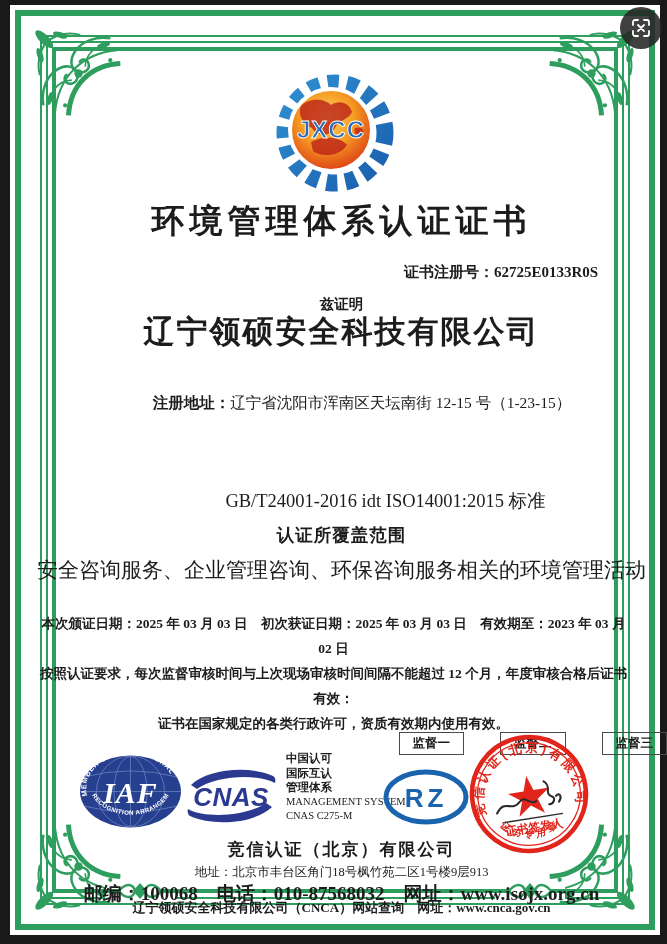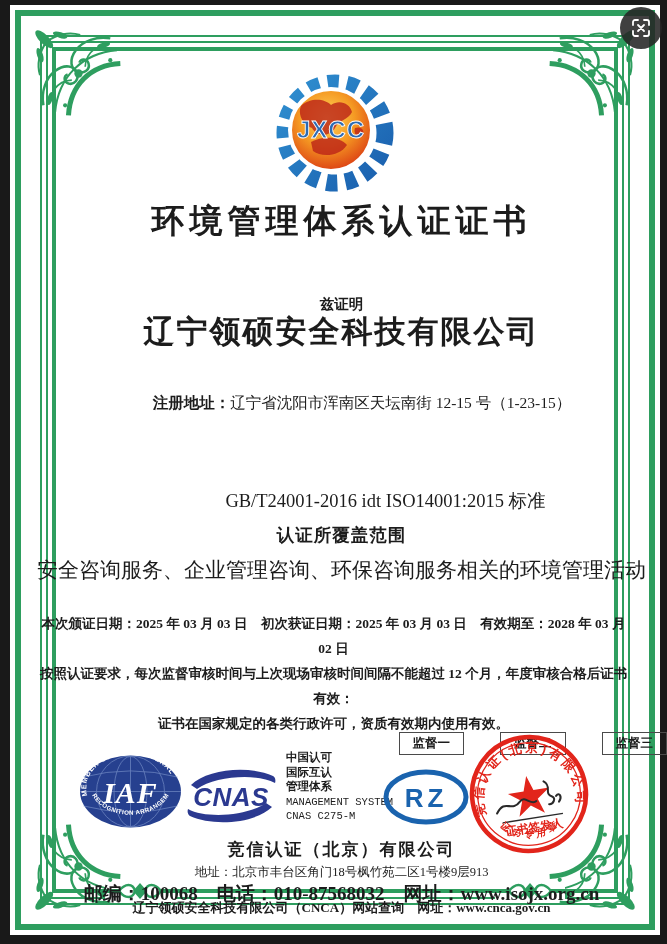--- a/index.html
+++ b/index.html
@@ -43,21 +43,21 @@
   .std-code{top:488px;font-size:18.5px;font-weight:normal;padding-left:44px;}
   .scope-head{top:523px;font-size:17.5px;font-weight:bold;letter-spacing:1px;}
   .scope{top:556px;font-size:21px;}
   .validity{top:611px;left:34px;right:34px;text-align:center;}
   .validity div{line-height:25px;font-size:13.5px;font-weight:bold;}
   .sup-row{top:732px;left:0;width:100%;display:flex;justify-content:flex-end;gap:36px;}
   .sup-box{border:1.3px solid #4a4a4a;padding:2px 13px;font-size:12.5px;font-weight:bold;}
 
   .iaf{left:79px;top:754px;width:103px;height:75px;}
   .cnas{left:183px;top:765px;width:97px;height:62px;}
-  .cnas-info{left:286px;top:751px;font-family:Liberation Mono, monospace;}
+  .cnas-info{left:286px;top:751px;font-family:Liberation Serif, serif;}
   .cnas-info .zh{font-size:11.5px;font-weight:bold;line-height:14.5px;}
   .cnas-info .en{font-size:10.5px;line-height:14px;}
   .rz{left:382px;top:768px;width:88px;height:58px;}
   .stamp{left:468px;top:733px;width:122px;height:122px;transform:rotate(-9deg);}
 
   .ft-company{top:838px;font-size:17px;font-weight:bold;letter-spacing:2px;}
   .ft-addr{top:864px;font-size:12.5px;}
   .ft-contact{top:881px;font-size:19px;font-weight:bold;}
   .ft-query{top:899px;font-size:13px;font-weight:bold;}
 
@@ -179,37 +179,40 @@
         <path d="M58,36 C68,27 82,29 88,35 C96,29 107,33 109,42 C105,50 96,50 92,58 C86,68 73,66 69,58 C61,56 54,45 58,36 Z"></path>
         <path d="M68,72 C80,65 98,67 104,75 C97,86 79,88 70,81 Z"></path>
         <path d="M112,58 C118,56 122,60 120,66 C115,68 110,64 112,58 Z"></path>
       </g>
       <text x="88" y="68" text-anchor="middle" font-size="24" font-weight="bold" fill="#2c6bb4" stroke="#ffffff" stroke-width="0.8" letter-spacing="1">JXCC</text>
     </svg>
   </div>
 
   <div class="abs ctr title">环境管理体系认证证书</div>
 
+  <div class="abs certno">
+    <span>证书注册号：</span><span>62725E0133R0S</span>
+  </div>
 
   <div class="abs ctr certify">兹证明</div>
   <div class="abs ctr company">辽宁领硕安全科技有限公司</div>
 
 
   <div class="abs ctr addr-block">
     <div class="addr-line">
       <span class="lab">注册地址：</span><span>辽宁省沈阳市浑南区天坛南街 12-15 号（1-23-15）</span>
     </div>
   </div>
 
   <div class="abs ctr std-code">GB/T24001-2016 idt ISO14001:2015 标准</div>
   <div class="abs ctr scope-head">认证所覆盖范围</div>
   <div class="abs ctr scope">安全咨询服务、企业管理咨询、环保咨询服务相关的环境管理活动</div>
 
   <div class="abs validity">
-    <div>本次颁证日期：2025 年 03 月 03 日　初次获证日期：2025 年 03 月 03 日　有效期至：2028 年 03 月 02 日</div>
+    <div>本次颁证日期：2025 年 03 月 03 日　初次获证日期：2025 年 03 月 03 日　有效期至：2023 年 03 月 02 日</div>
     <div>按照认证要求，每次监督审核时间与上次现场审核时间间隔不能超过 12 个月，年度审核合格后证书有效：</div>
     <div>证书在国家规定的各类行政许可，资质有效期内使用有效。</div>
   </div>
 
   <div class="abs sup-row">
     <div class="sup-box">监督一</div>
     <div class="sup-box">监督二</div>
     <div class="sup-box">监督三</div>
   </div>
 

